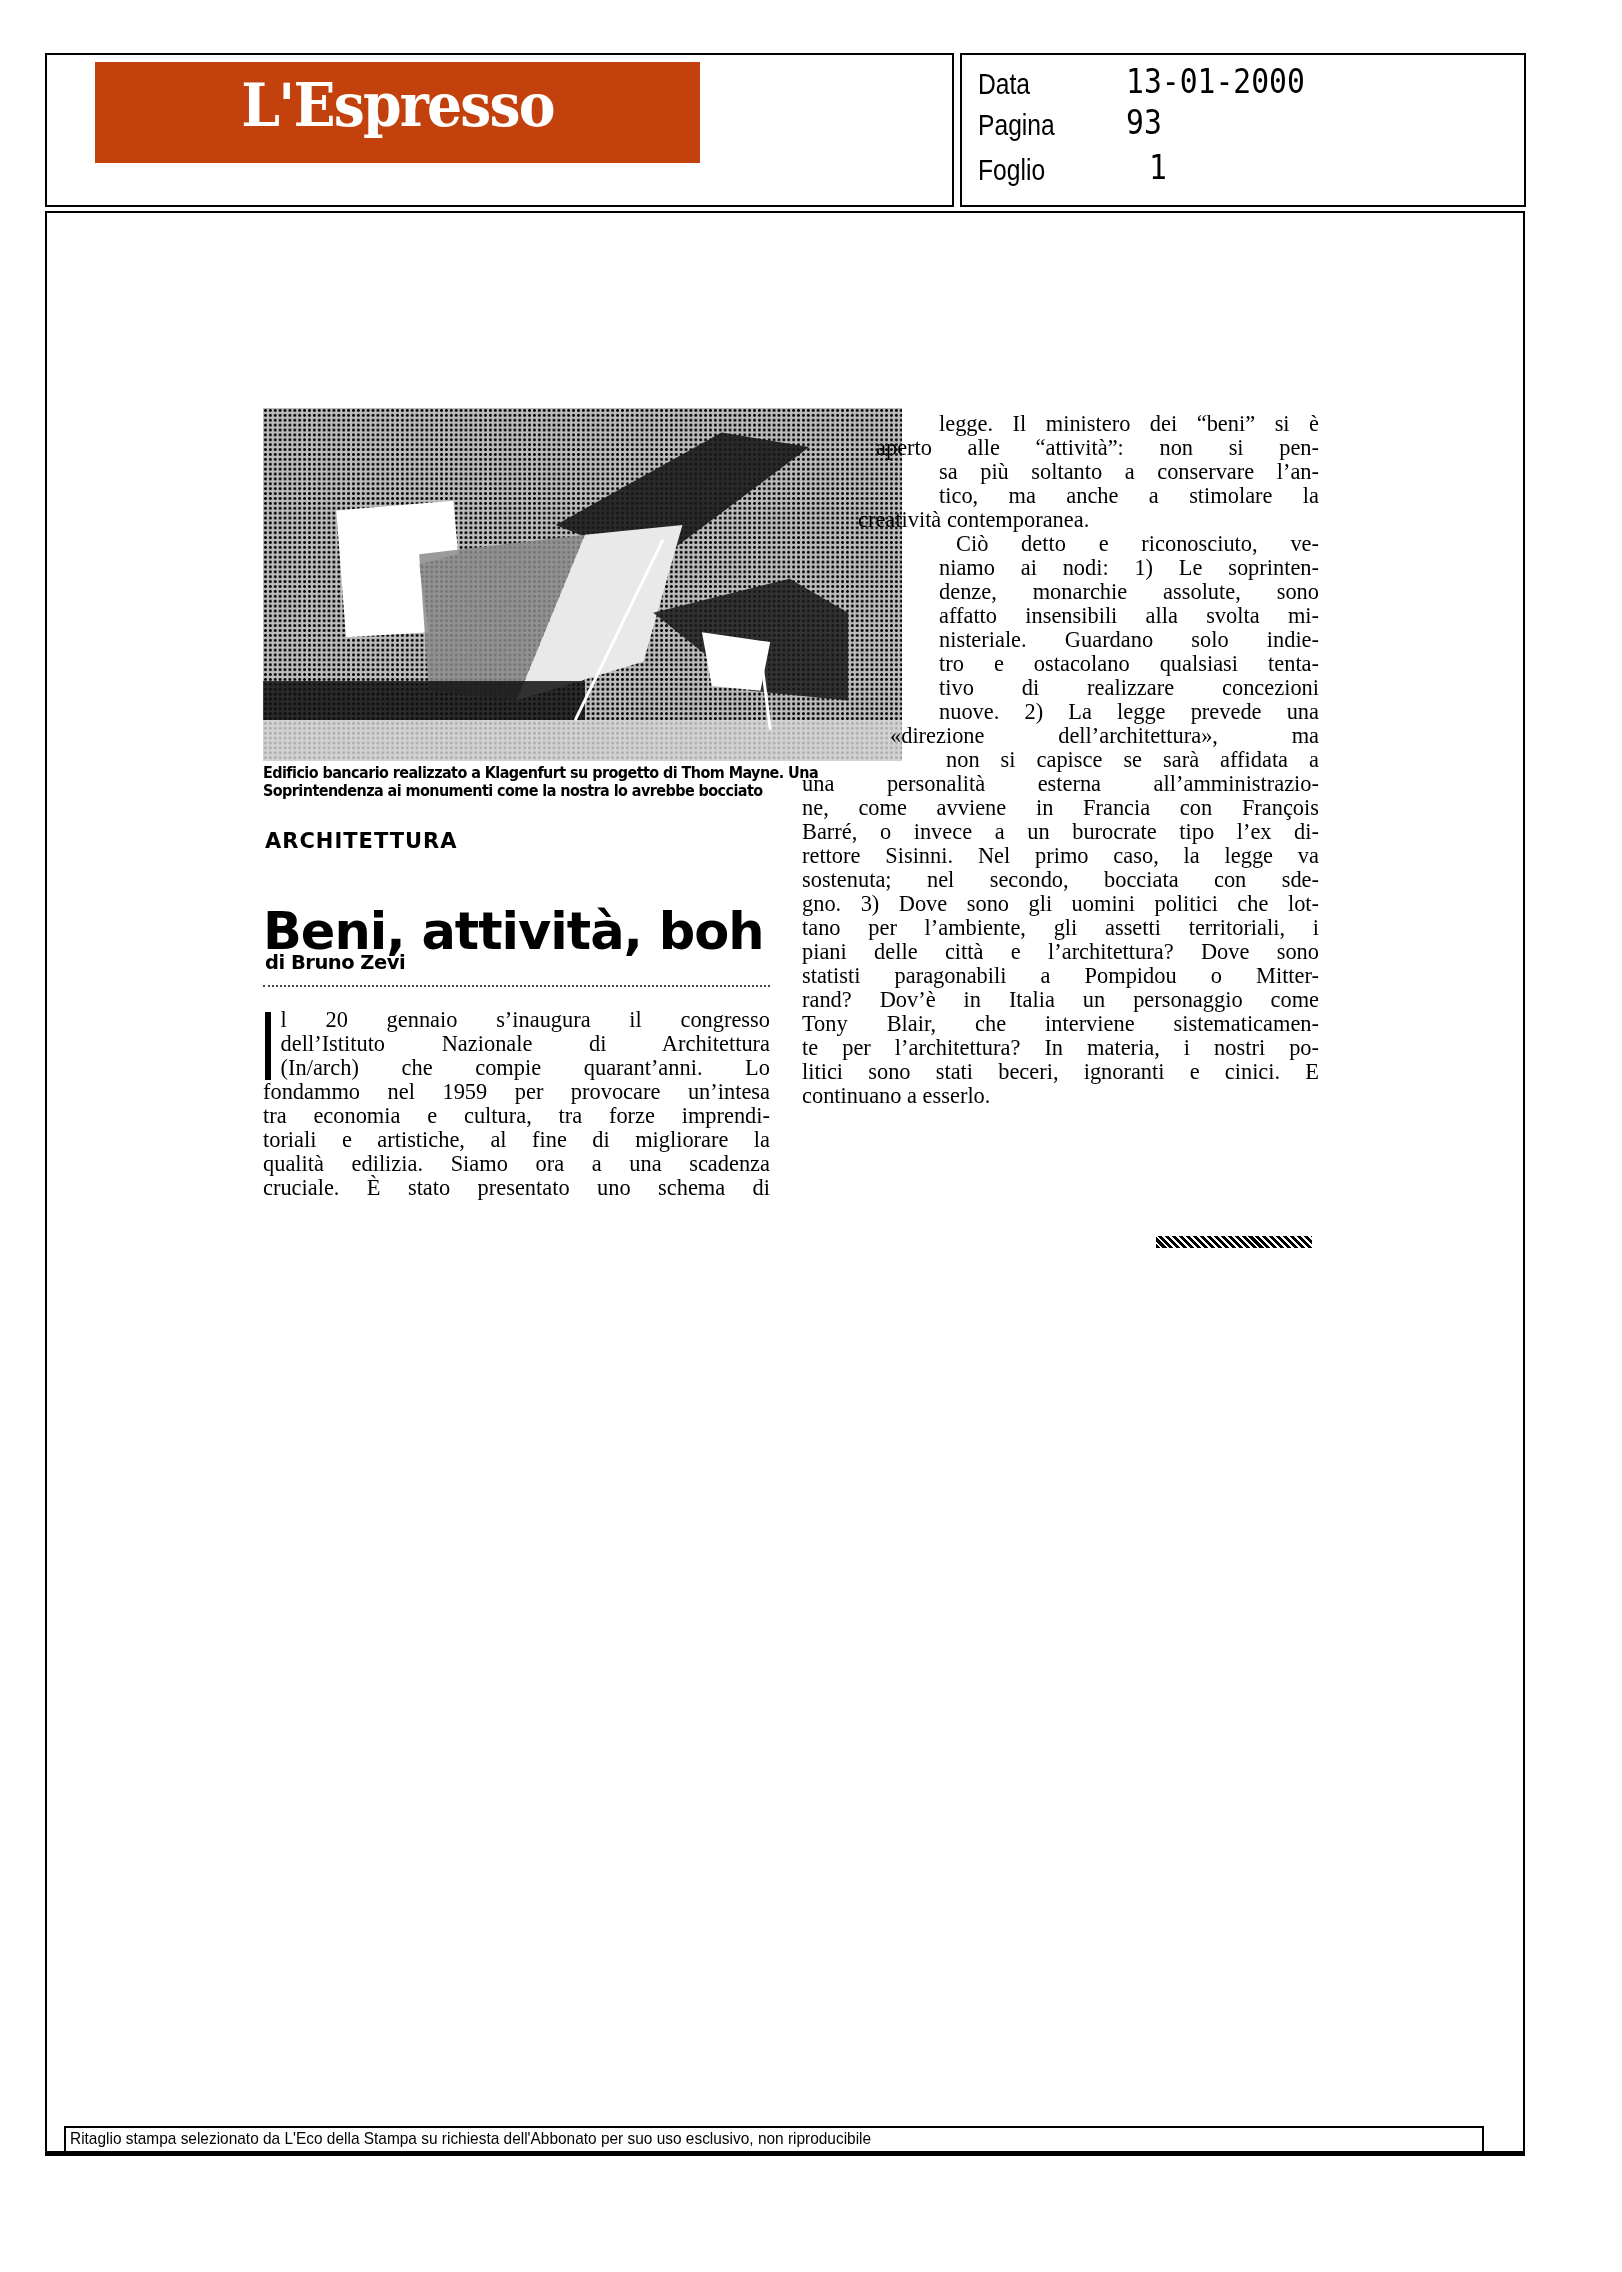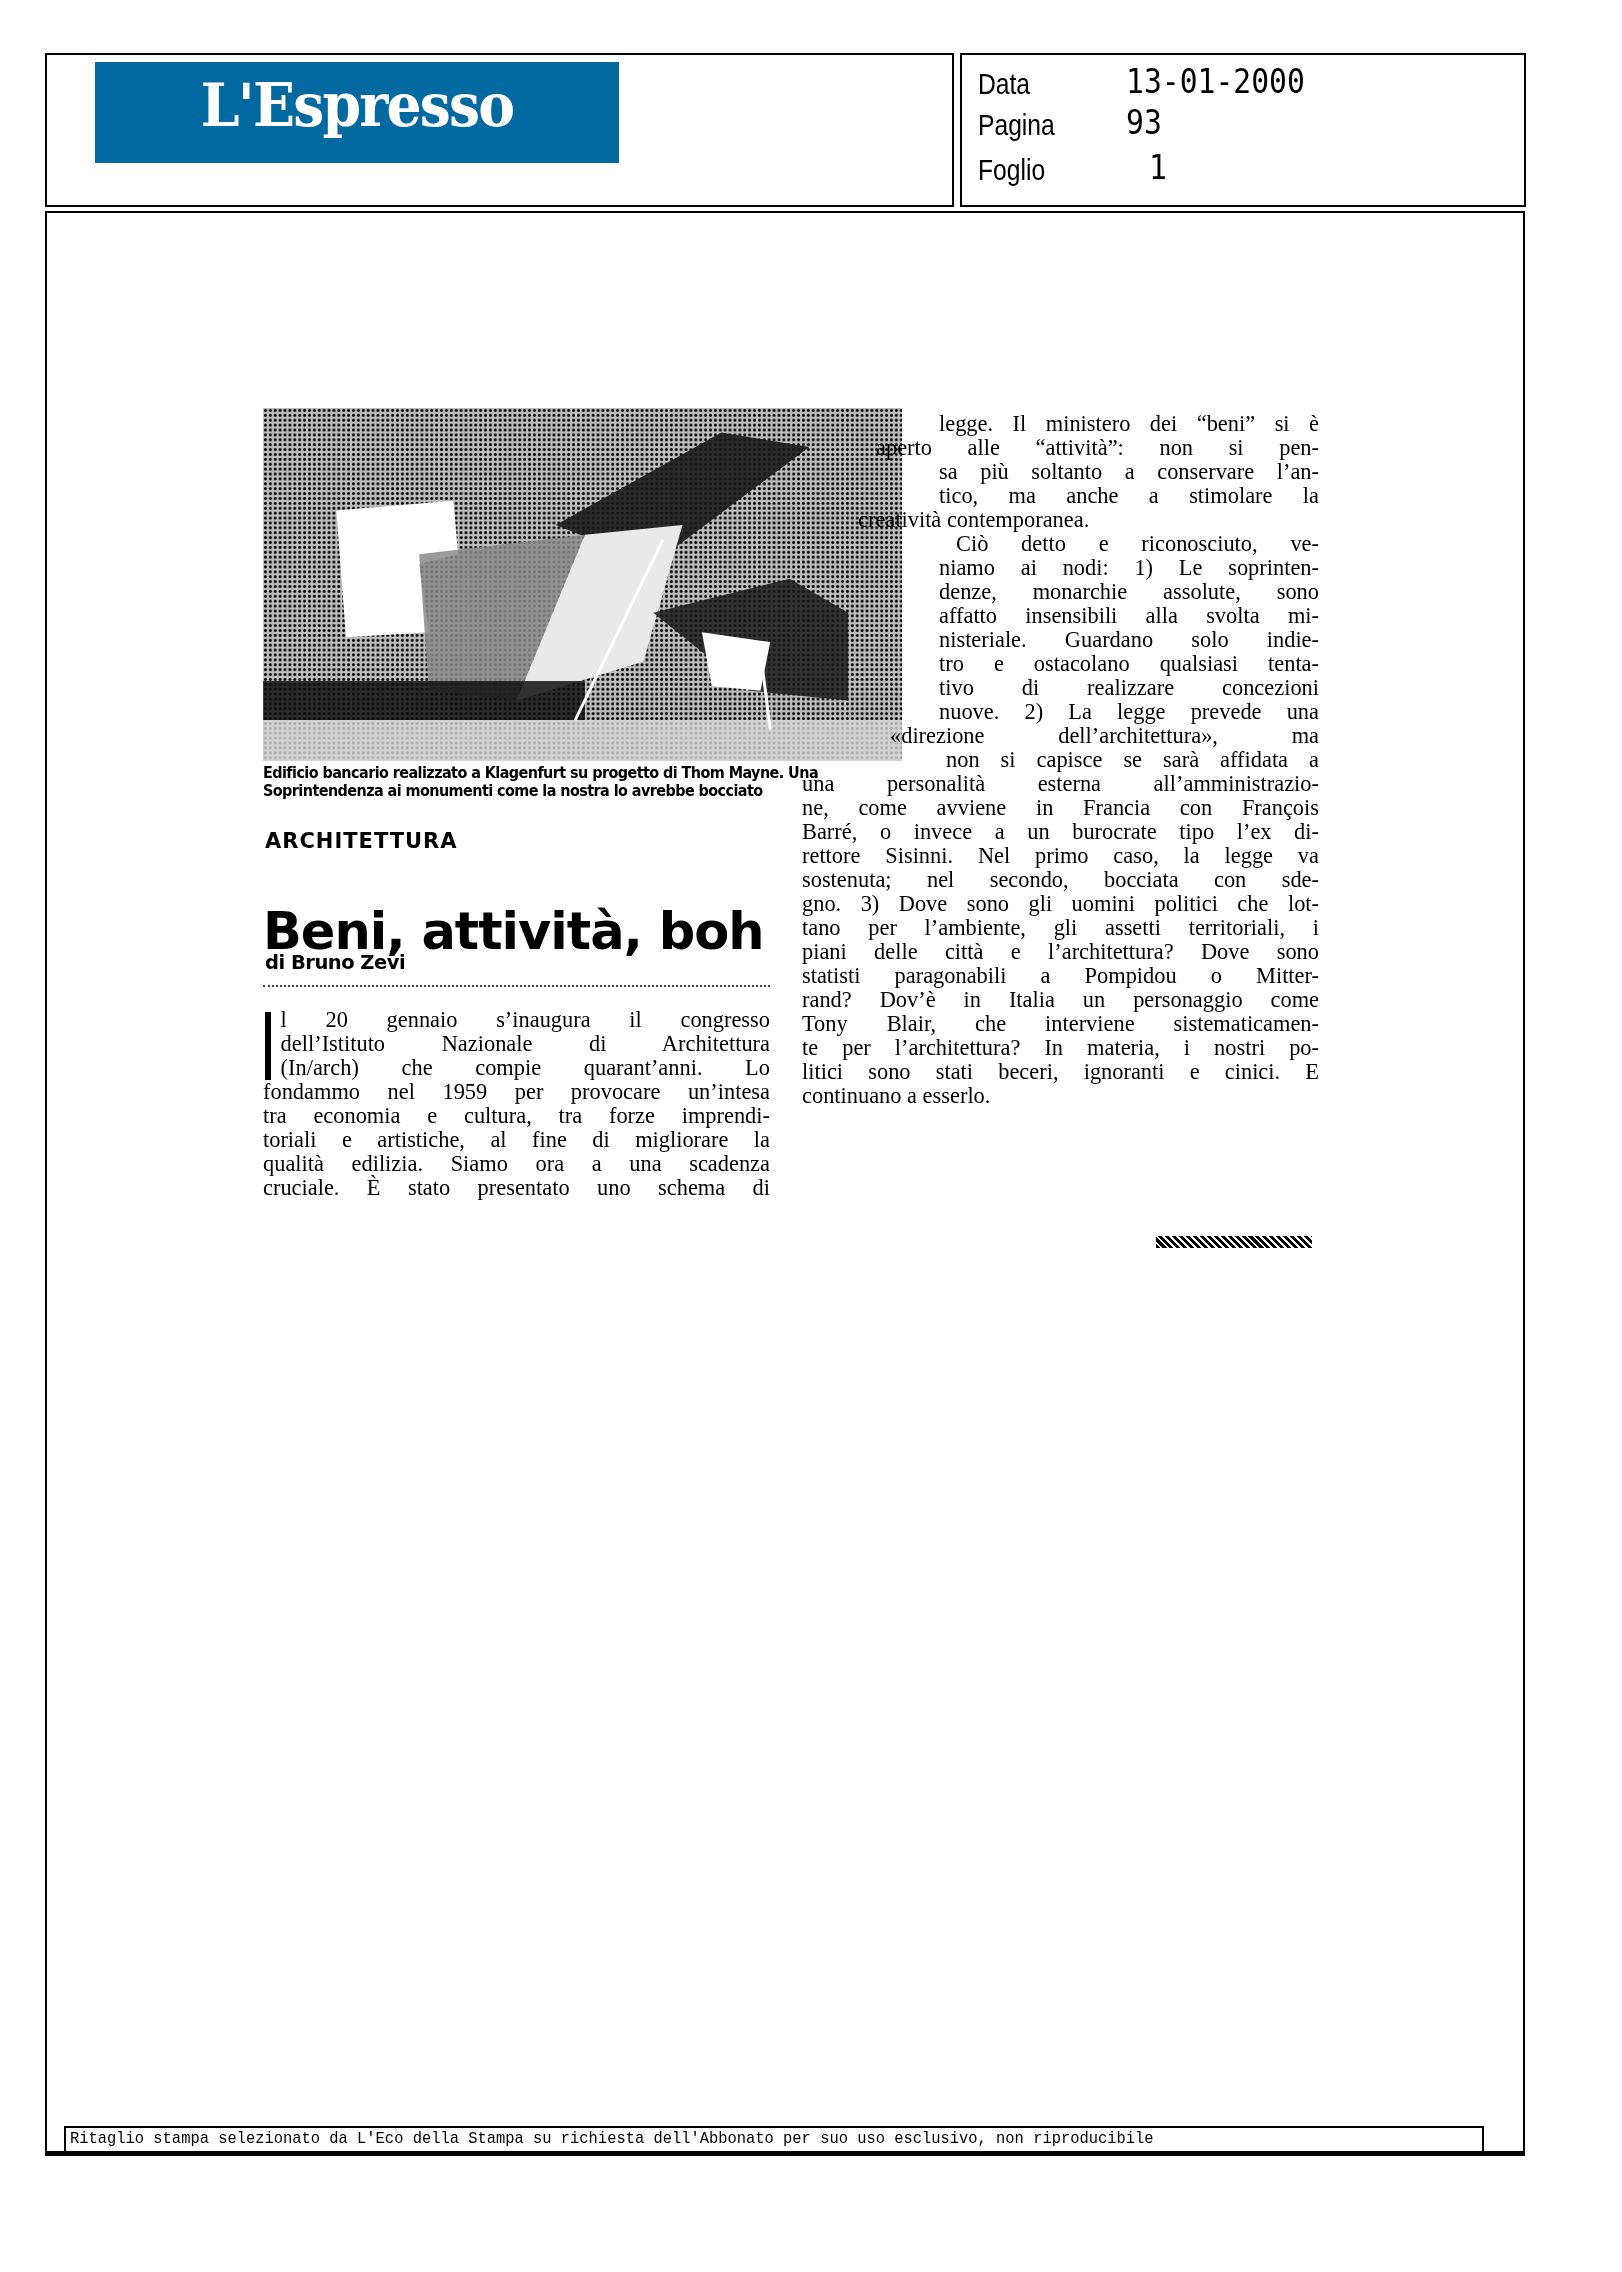--- a/index.html
+++ b/index.html
@@ -1,21 +1,21 @@
 <!DOCTYPE html>
 <html><head>
 <meta charset="utf-8">
 <style>
   html, body { margin:0; padding:0; background:#ffffff; }
   body { width:1623px; height:2272px; position:relative; overflow:hidden; color:#000; }
   .frame { position:absolute; border:2.9px solid #000; box-sizing:border-box; }
   #hdr-left { left:45px; top:53px; width:909px; height:154px; }
   #hdr-right { left:960px; top:53px; width:566px; height:154px; }
   #body-box { left:45px; top:211px; width:1480px; height:1945px; border-width:2.9px 2.9px 5.9px 2.9px; }
-  .logo { position:absolute; left:95px; top:62px; width:524px; height:101px; background:#0369a1; }
+  .logo { position:absolute; left:95px; top:62px; width:605px; height:101px; background:#c2410c; }
   .logo span { position:absolute; left:0; right:0; top:7.8px; text-align:center; color:#fff;
     font-family:"DejaVu Serif", serif; font-weight:bold; font-size:60px; letter-spacing:-2px; transform:scaleX(0.92); }
   .meta { position:absolute; font-family:"Liberation Sans", sans-serif; font-size:29px; transform:scaleX(0.85); transform-origin:left top; }
   .meta-val { position:absolute; font-family:"DejaVu Sans Mono", monospace; font-size:33px; transform:scaleX(0.9); transform-origin:left top; }
   .photo { position:absolute; left:263px; top:408px; width:639px; height:353px; overflow:hidden;
     background:
       radial-gradient(circle, #000 1.2px, transparent 1.6px) 0 0/4.9px 4.9px,
       #bdbdbd; }
   .photo svg { position:absolute; left:0; top:0; }
   .caption { position:absolute; left:263px; top:765px; width:644px; font-family:"DejaVu Sans", sans-serif; font-weight:bold;
@@ -29,21 +29,21 @@
   .line { white-space:nowrap; display:block; text-align-last:justify; }
   .line.last { text-align-last:left; }
   .dropcap-bar { position:absolute; left:265px; top:1012px; width:5.9px; height:68px; background:#000; }
   .indent3 { padding-left:17.6px; }
   .col-right { left:802px; top:412px; width:517px; }
   .col-right .line { text-align-last:justify; }
   .col-right .line.last { text-align-last:left; }
   .endmark { position:absolute; left:1156px; top:1236px; width:156px; height:11.7px;
     background: repeating-linear-gradient(45deg,#000 0 2.9px,#fff 2.9px 4.9px); }
   .footer { position:absolute; left:64px; top:2126px; width:1420px; height:25px; border:2.9px solid #000; border-bottom:none;
-    box-sizing:border-box; font-family:Liberation Mono, monospace; font-size:16.6px; line-height:21.5px; padding-left:3.9px; white-space:nowrap; overflow:hidden; }
+    box-sizing:border-box; font-family:Liberation Sans, sans-serif; font-size:16.6px; line-height:21.5px; padding-left:3.9px; white-space:nowrap; overflow:hidden; }
   .footer span { display:inline-block; transform:scaleX(0.93); transform-origin:left center; }
 </style>
 </head>
 <body>
 
 <div class="frame" id="hdr-left"></div>
 <div class="frame" id="hdr-right"></div>
 <div class="frame" id="body-box"></div>
 
 <div class="logo">

